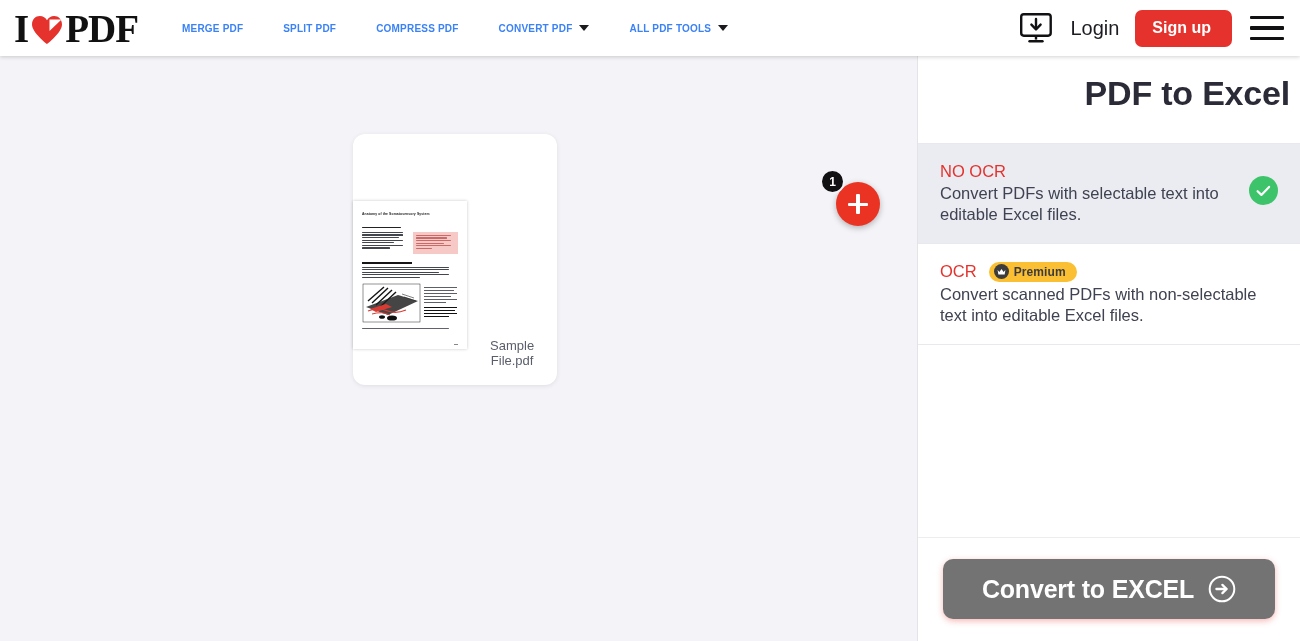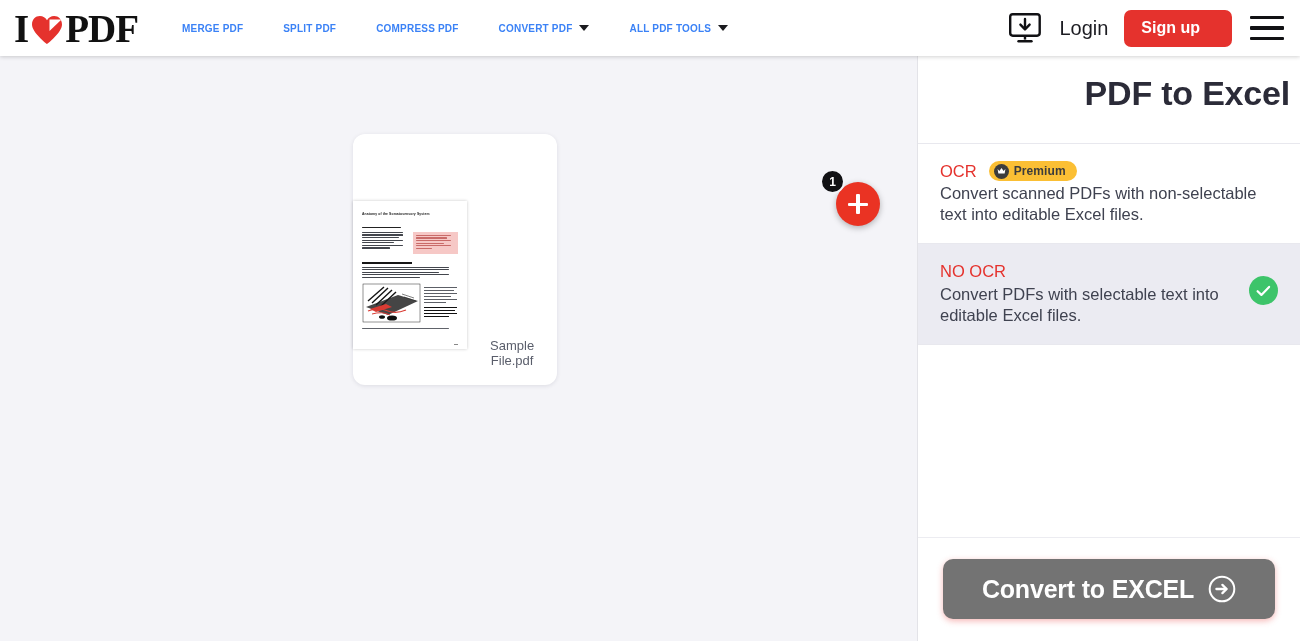--- a/index.html
+++ b/index.html
@@ -65,21 +65,21 @@
   }
   .desktop-icon { width:36px; height:32px; margin-right:16px; cursor:pointer; }
   .login-link {
     font-size:20px; color:#1c1c22; margin-right:16px; cursor:pointer;
     white-space:nowrap;
   }
   .signup-btn {
     background:#e5322d; color:#ffffff;
     font-size:16px; font-weight:bold;
     border:none; border-radius:7px;
-    padding:9px 32px 10px 17px;
+    padding:9px 21px 10px 17px;
     cursor:pointer; white-space:nowrap;
     margin-right:18px;
   }
   .hamburger { width:34px; cursor:pointer; }
   .hamburger span {
     display:block; height:3.6px; background:#111114;
     border-radius:1px; margin-bottom:7px;
   }
   .hamburger span:last-child { margin-bottom:0; }
 
@@ -369,51 +369,51 @@
 
   <div class="add-btn">
     <div class="add-badge">1</div>
   </div>
 </div>
 
 <div class="panel">
 
   <div class="panel-title">PDF to Excel</div>
 
+  <div class="opt selected">
+    <div class="opt-body">
+      <div class="opt-label">
+        <span>NO OCR</span>
+      </div>
+      <div class="opt-desc">Convert PDFs with selectable text into editable Excel files.</div>
+    </div>
+    <div class="check-circle">
+      <svg width="15" height="12" viewBox="0 0 15 12" xmlns="http://www.w3.org/2000/svg">
+        <path d="M1.6 6.2 L5.4 9.9 L13.1 1.9" fill="none" stroke="#ffffff" stroke-width="2.2" stroke-linecap="round" stroke-linejoin="round"></path>
+      </svg>
+    </div>
+  </div>
+
   <div class="opt">
     <div class="opt-body">
       <div class="opt-label">
         <span>OCR</span>
         <span class="premium-badge">
           <span class="crown-circle">
             <svg width="9" height="8" viewBox="0 0 12 10" xmlns="http://www.w3.org/2000/svg">
               <path d="M0.8 2.4 L3.2 5.1 L6 1.1 L8.8 5.1 L11.2 2.4 L10.2 8.2 L1.8 8.2 Z" fill="#ffffff"></path>
             </svg>
           </span>
           <span class="premium-text">Premium</span>
         </span>
       </div>
       <div class="opt-desc">Convert scanned PDFs with non-selectable text into editable Excel files.</div>
     </div>
   </div>
 
-  <div class="opt selected">
-    <div class="opt-body">
-      <div class="opt-label">
-        <span>NO OCR</span>
-      </div>
-      <div class="opt-desc">Convert PDFs with selectable text into editable Excel files.</div>
-    </div>
-    <div class="check-circle">
-      <svg width="15" height="12" viewBox="0 0 15 12" xmlns="http://www.w3.org/2000/svg">
-        <path d="M1.6 6.2 L5.4 9.9 L13.1 1.9" fill="none" stroke="#ffffff" stroke-width="2.2" stroke-linecap="round" stroke-linejoin="round"></path>
-      </svg>
-    </div>
-  </div>
-
   <div class="panel-divider"></div>
 
   <div class="panel-footer">
     <button class="convert-btn">
       <span>Convert to EXCEL</span>
       <span class="arrow-ic">
         <svg width="28" height="28" viewBox="0 0 28 28" xmlns="http://www.w3.org/2000/svg">
           <circle cx="14" cy="14" r="12.3" fill="none" stroke="#ffffff" stroke-width="2"></circle>
           <path d="M8.4 14 L18.2 14" stroke="#ffffff" stroke-width="2.3" stroke-linecap="round"></path>
           <path d="M14.4 9.9 L18.6 14 L14.4 18.1" fill="none" stroke="#ffffff" stroke-width="2.3" stroke-linecap="round" stroke-linejoin="round"></path>

